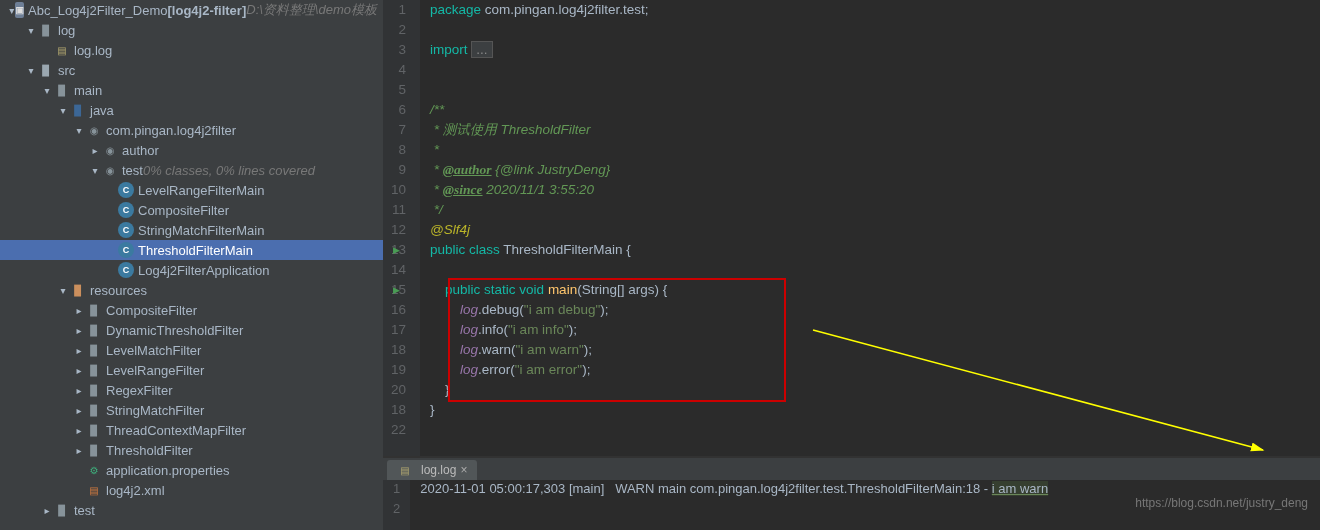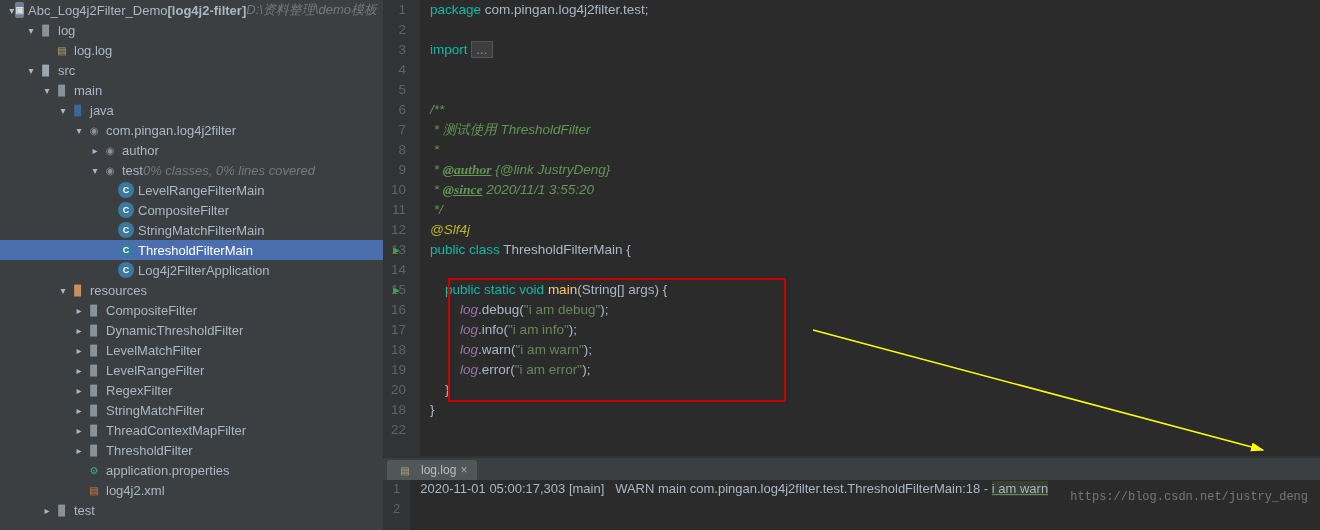--- a/index.html
+++ b/index.html
@@ -34,21 +34,21 @@
 .kw{color:#14b8a6;} .str{color:#6a8759;} .doc{color:#629755;font-style:italic;} .tag{color:#629755;font-style:italic;font-weight:bold;text-decoration:underline;font-family:Liberation Serif, serif;} .ann{color:#bbb529;font-style:italic;} .fn{color:#ffc66d;} .ident{color:#a9b7c6;} .field{color:#9876aa;font-style:italic;}
 .fold-box{background:#3c3f41;border:1px solid #555;padding:0 4px;color:#888;}
 .highlight-box{position:absolute;border:2px solid #cc0000;pointer-events:none;}
 .bottom-panel{height:74px;background:#2b2b2b;border-top:2px solid #323232;display:flex;flex-direction:column;}
 .tab-bar{height:22px;background:#3c3f41;display:flex;align-items:flex-end;padding-left:4px;}
 .tab{background:#515658;color:#bbb;padding:2px 10px;display:flex;align-items:center;gap:4px;font-size:12px;border-top-left-radius:3px;border-top-right-radius:3px;}
 .tab .close{color:#aaa;cursor:pointer;}
 .console{flex:1;display:flex;font-family:Consolas,monospace;font-size:13px;line-height:18px;}
 .console .gutter{padding:0 10px;}
 .console .body{flex:1;padding-left:10px;} .hl-warn{background:rgba(78,110,60,.3);text-decoration:underline;text-decoration-color:#6a8759;text-align:center;}
-.watermark{position:absolute;right:12px;bottom:26px;color:#777;font-size:12px;font-family:Liberation Mono, monospace;pointer-events:none;}
+.watermark{position:absolute;right:12px;bottom:20px;color:#777;font-size:12px;font-family:Liberation Sans, sans-serif;pointer-events:none;}
 svg.arrow-svg{position:absolute;pointer-events:none;}
 </style>
 </head>
 <body>
 
 <div class="ide">
   <div class="sidebar" id="tree">
       <div class="tree-row" style="padding-left: 8px;">
         <span class="arrow">▾</span>
         <span class="icon mod-icon">▣</span>

